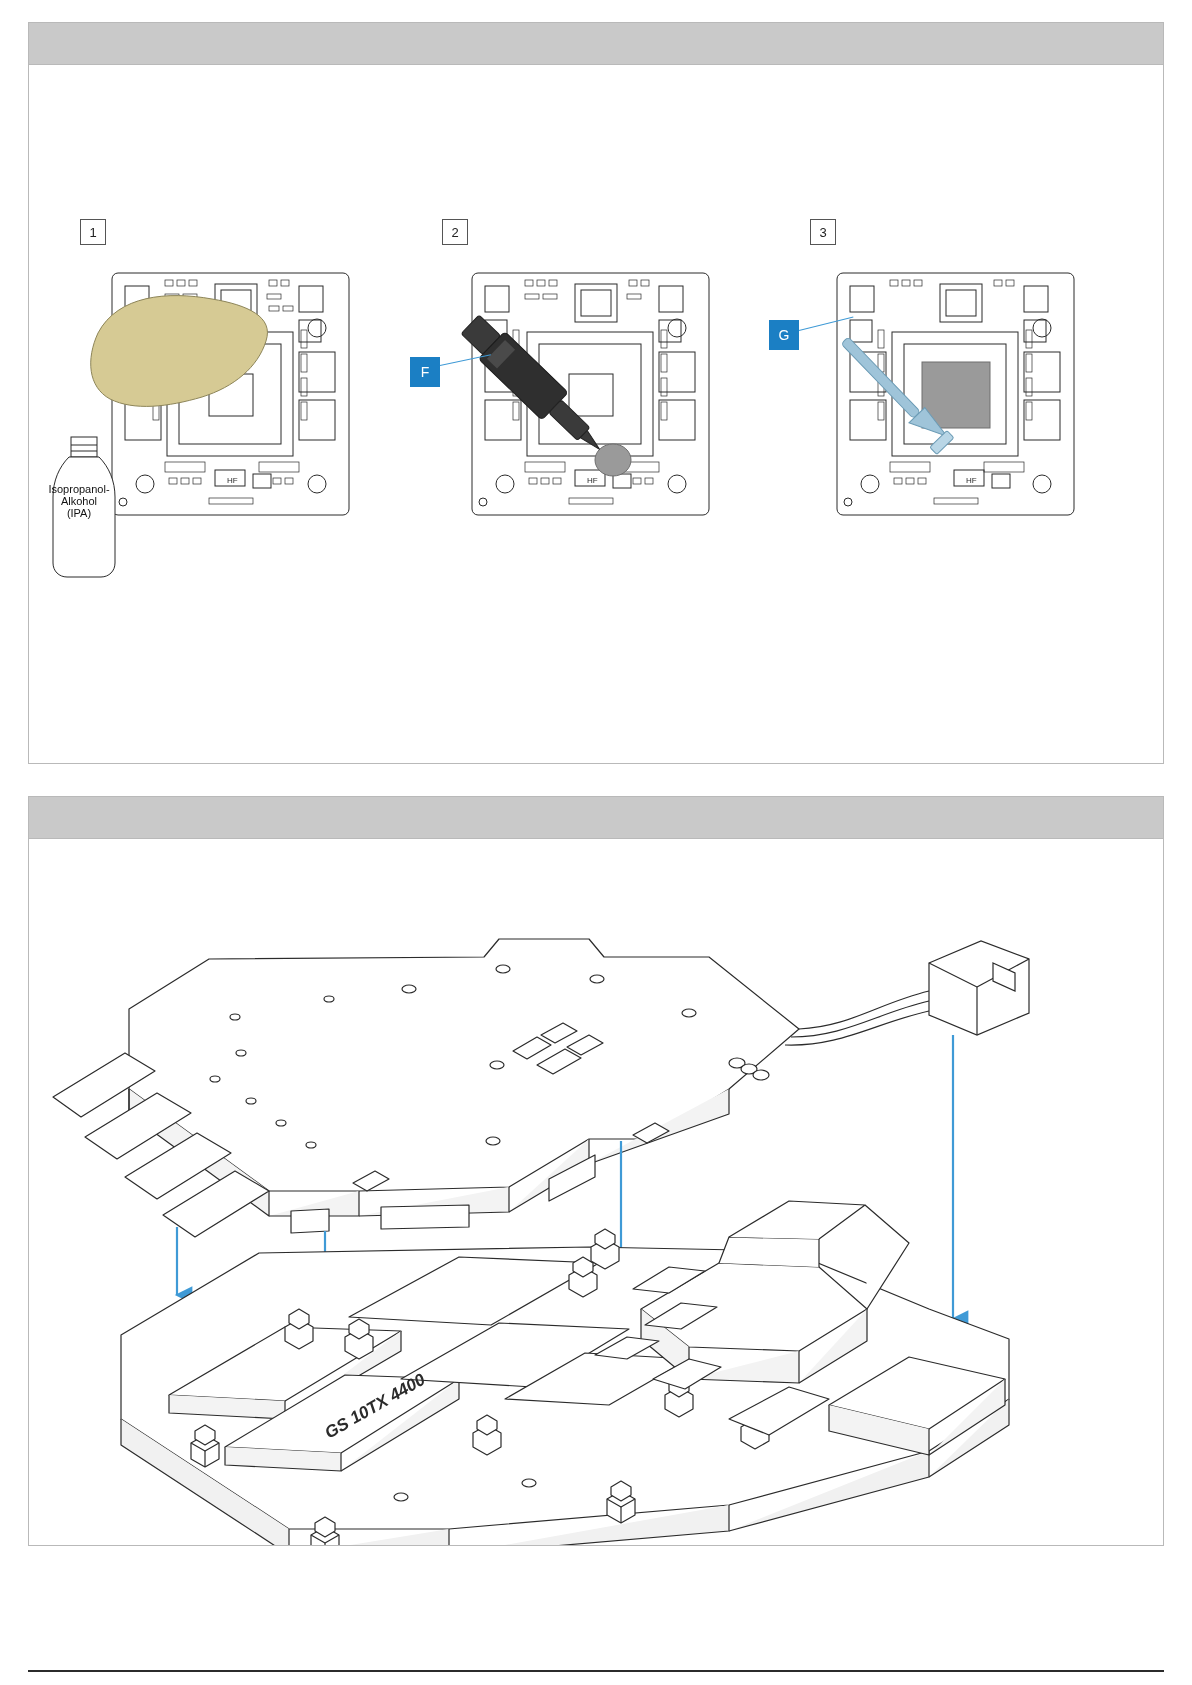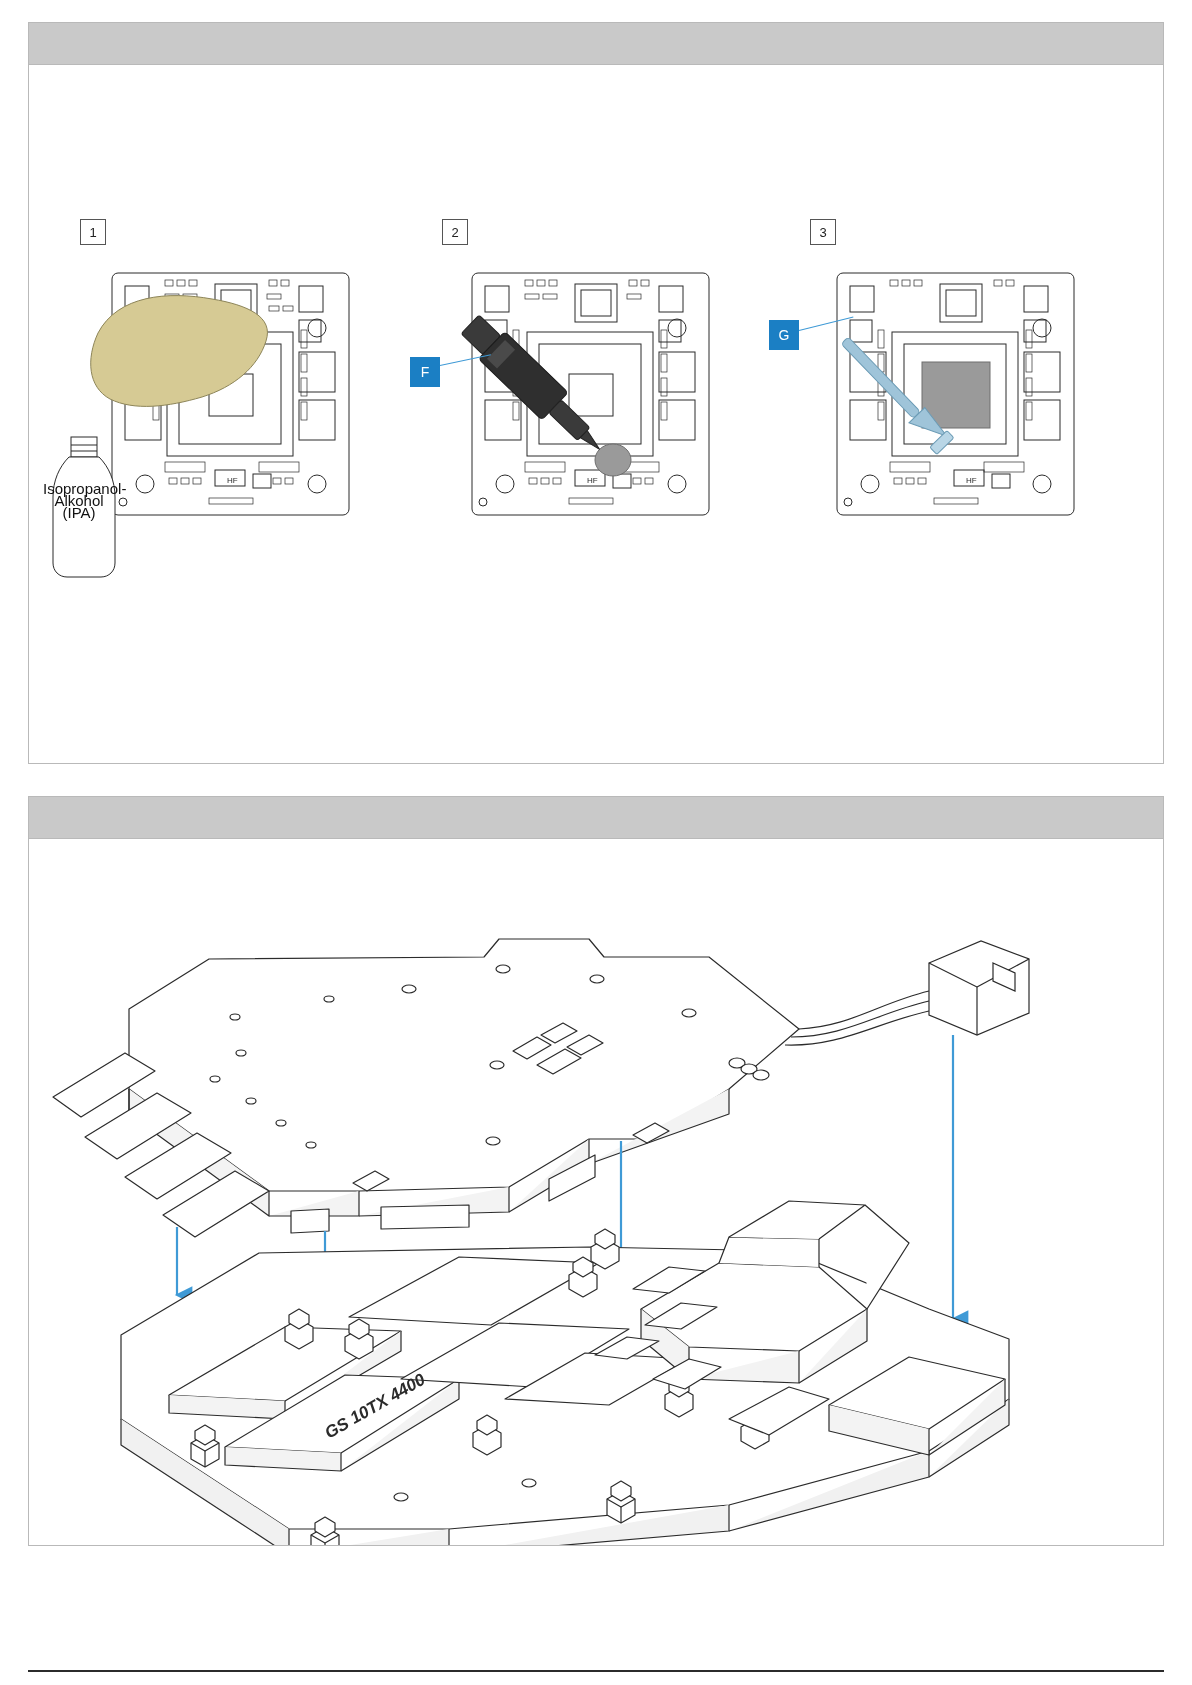--- a/index.html
+++ b/index.html
@@ -87,21 +87,21 @@
   }
   .pcb svg { display: block; }
 
   
   .bottle {
     position: absolute;
   }
   .bottle-label {
     position: absolute;
     text-align: center;
-    font-size: 15px;
+    font-size: 11px;
     line-height: 12px;
     color: #111;
     width: 72px;
   }
 
   
   .exploded {
     position: absolute;
     left: 0;
     top: 0;

